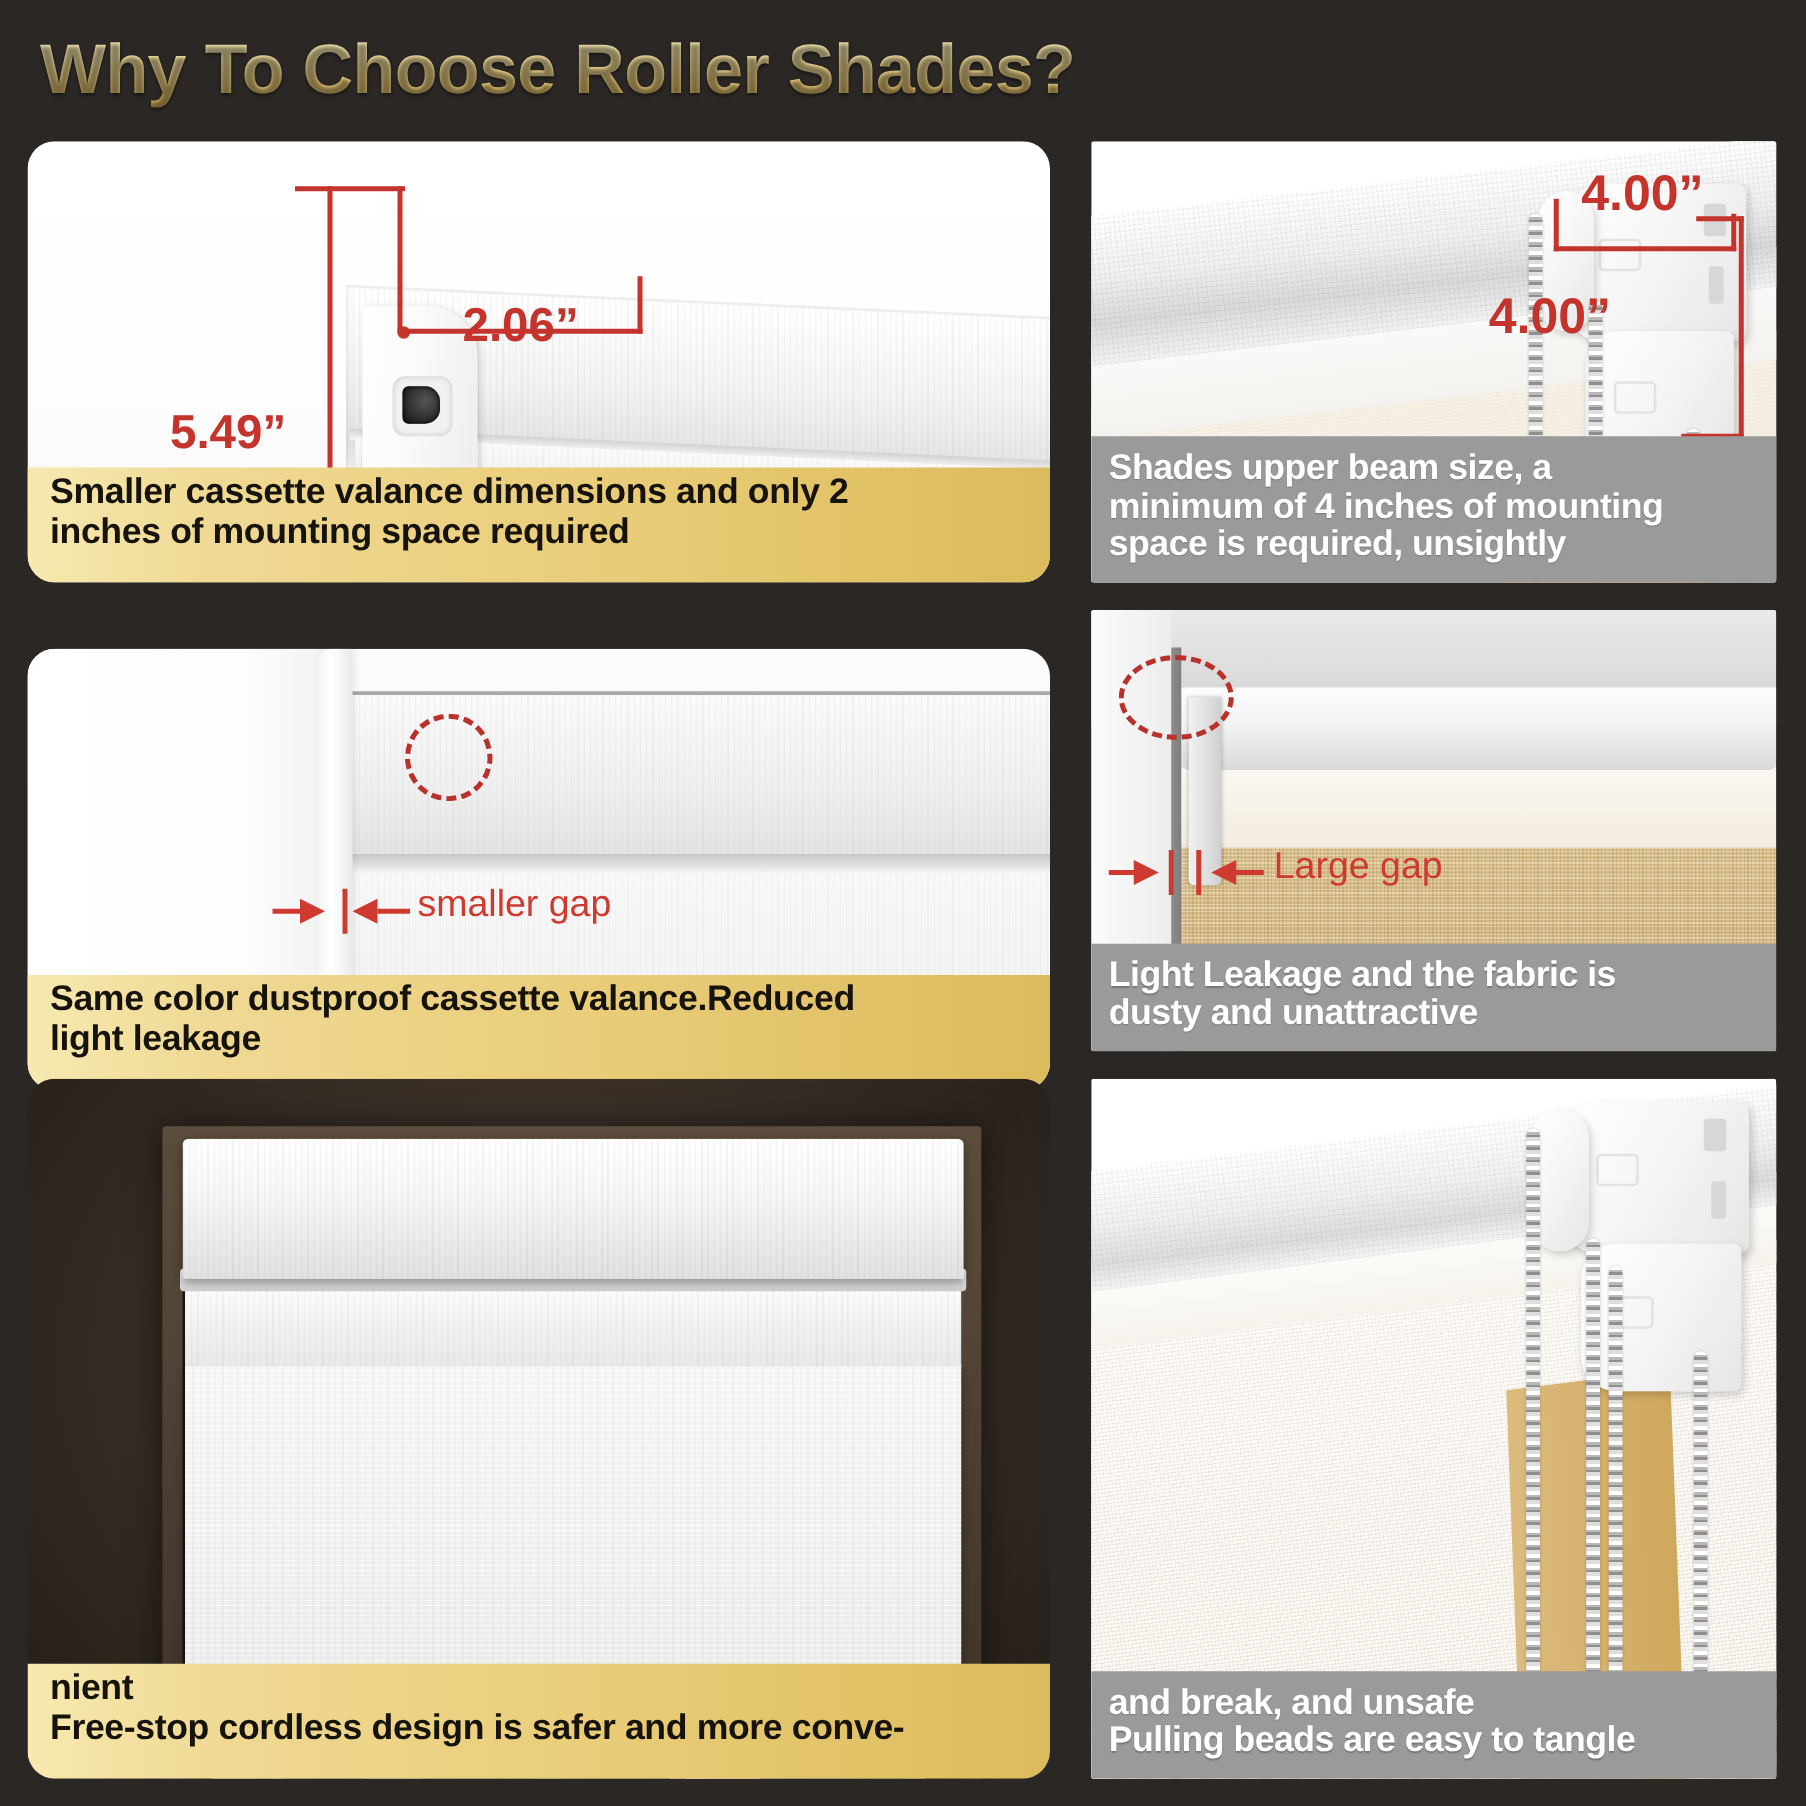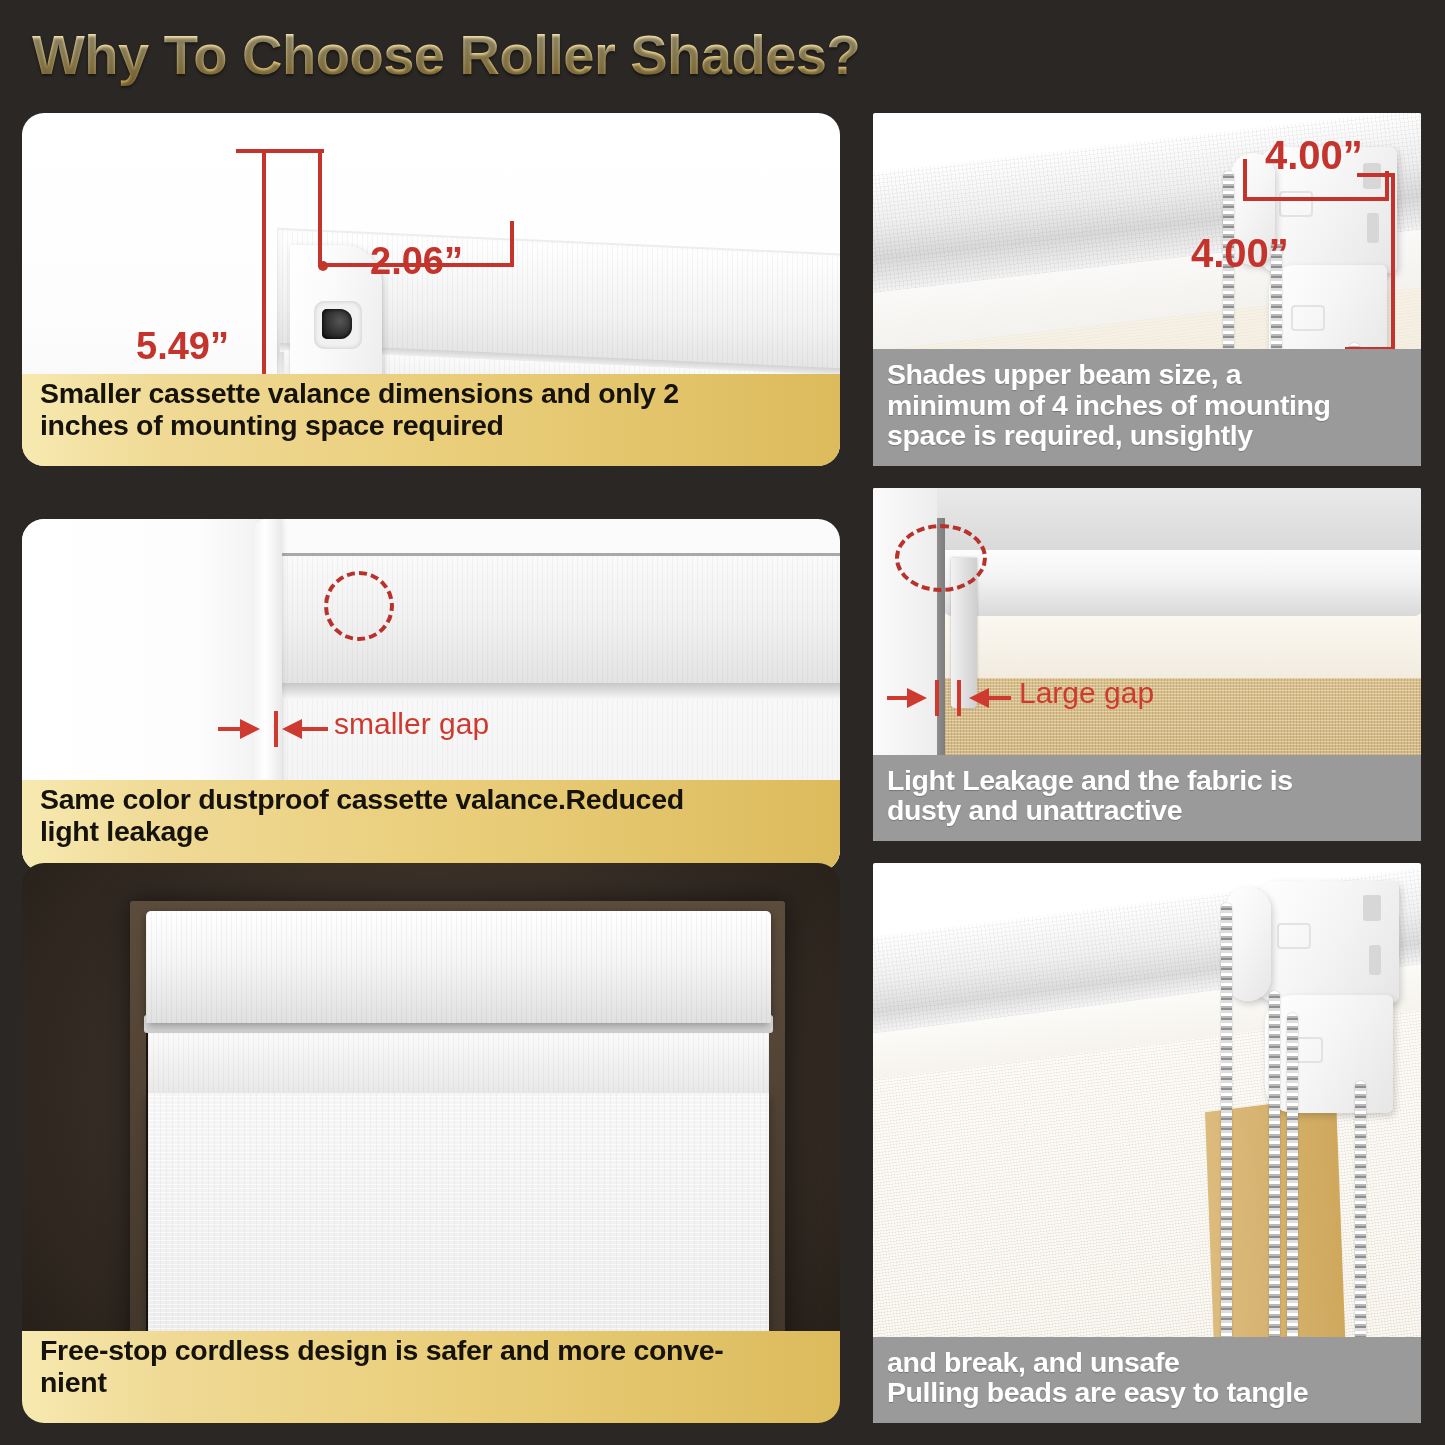--- a/index.html
+++ b/index.html
@@ -526,22 +526,22 @@
       <div class="shade-fabric"></div>
       <div class="shade-second"></div>
       <div class="shade-lip2"></div>
       <div class="shade-cassette"></div>
       <div class="shade-rail"></div>
       <div class="pull-tab"></div>
     </div>
 
     <div class="cap gold">
       <div>
+        <span>nient</span>
         <span>Free-stop cordless design is safer and more conve-</span>
-        <span>nient</span>
       </div>
     </div>
   </div>
 
   <div class="panel right" id="p6" style="left:873px; top:863px; width:548px; height:560px;">
     <div class="photo">
       <div class="bg"></div>
 
       <div class="p6-fab"></div>
       <div class="p6-tan"></div>

